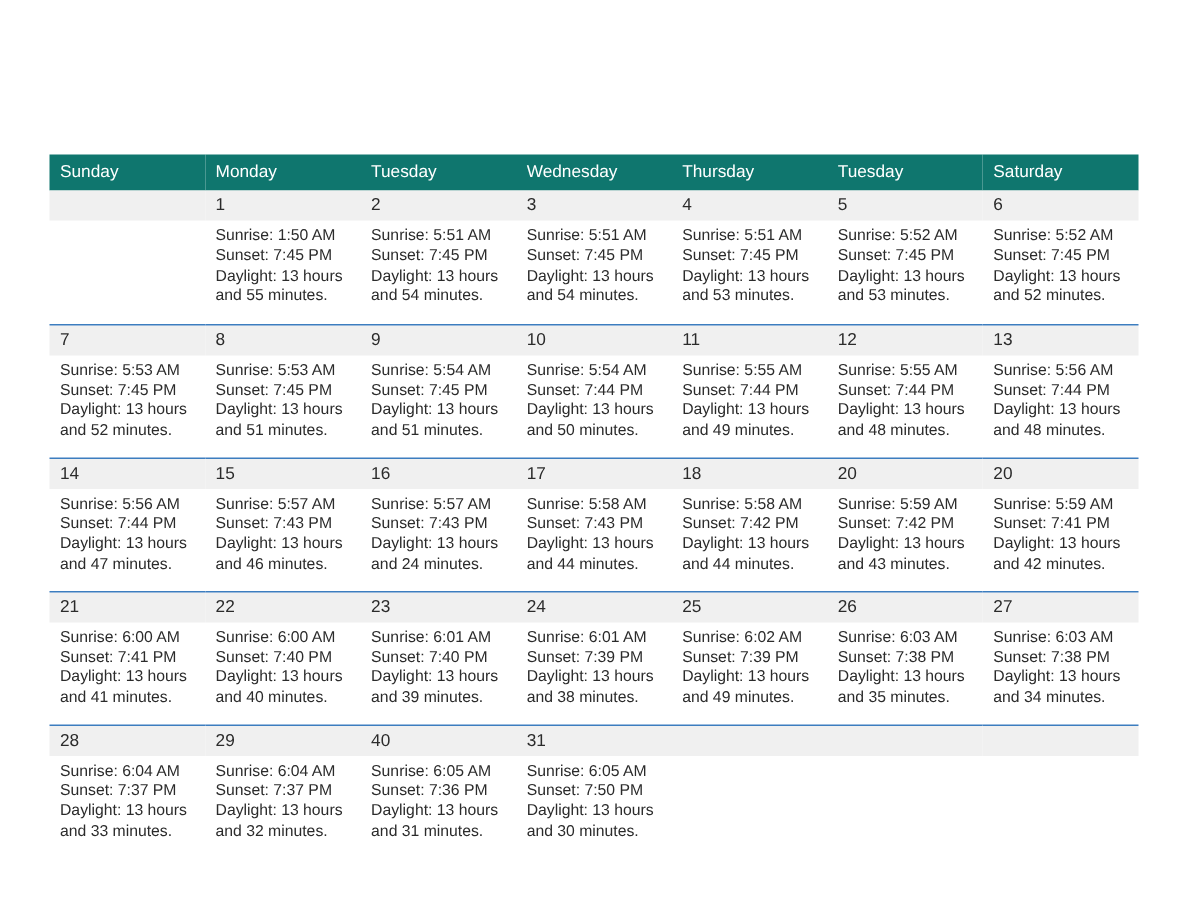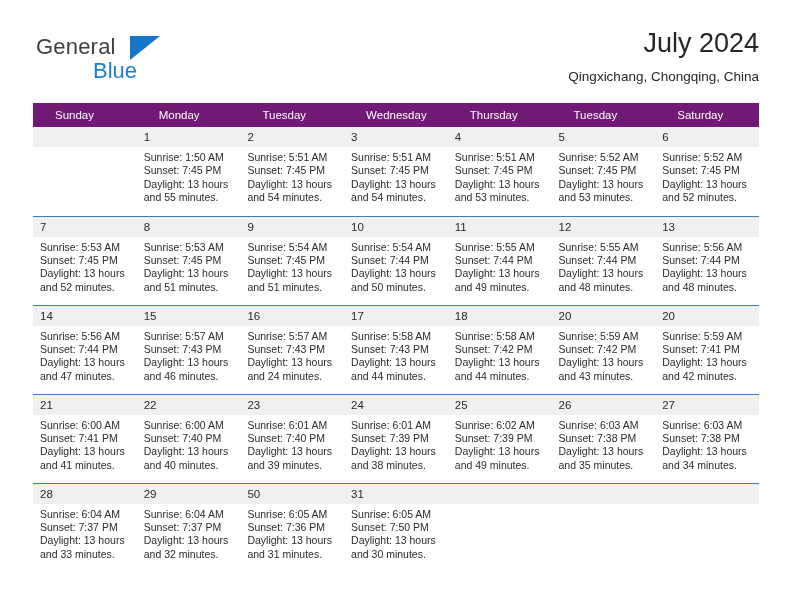--- a/index.html
+++ b/index.html
@@ -91,26 +91,26 @@
   
   .calendar {
     position: absolute;
     left: 33px;
     top: 103px;
     width: 726px;
     border-collapse: collapse;
     table-layout: fixed;
   }
   .calendar th {
-    background: #701a75;
+    background: #0f766e;
     color: #ffffff;
     font-size: 11.5px;
     font-weight: 400;
     text-align: left;
-    padding: 6px 0 6px 22px;
+    padding: 6px 0 6px 7px;
     height: 10px;
     border: none;
     line-height: 12px;
   }
   .calendar td {
     vertical-align: top;
     padding: 0;
     border: none;
     border-top: 1.6px solid #3c7dbf;
     height: 89px;
@@ -139,34 +139,20 @@
   }
   td.blank .daynum {
     background: #f0f0f0;
   }
 </style>
 </head>
 <body>
 
 <div class="page">
 
-  <div class="header">
-
-    <div class="logo">
-      <span class="logo-general">General</span>
-      <span class="logo-tri"></span>
-      <span class="logo-blue">Blue</span>
-    </div>
-
-    <div class="title-block">
-      <div class="cal-title">July 2024</div>
-      <div class="cal-subtitle">Qingxichang, Chongqing, China</div>
-    </div>
-
-  </div>
 
   <table class="calendar">
     <thead>
       <tr>
         <th>Sunday</th>
         <th>Monday</th>
         <th>Tuesday</th>
         <th>Wednesday</th>
         <th>Thursday</th>
         <th>Tuesday</th>
@@ -441,21 +427,21 @@
           <td>
             <div class="daynum">29</div>
             <div class="cell-body">
               <div>Sunrise: 6:04 AM</div>
               <div>Sunset: 7:37 PM</div>
               <div>Daylight: 13 hours</div>
               <div>and 32 minutes.</div>
             </div>
           </td>
           <td>
-            <div class="daynum">50</div>
+            <div class="daynum">40</div>
             <div class="cell-body">
               <div>Sunrise: 6:05 AM</div>
               <div>Sunset: 7:36 PM</div>
               <div>Daylight: 13 hours</div>
               <div>and 31 minutes.</div>
             </div>
           </td>
           <td>
             <div class="daynum">31</div>
             <div class="cell-body">

